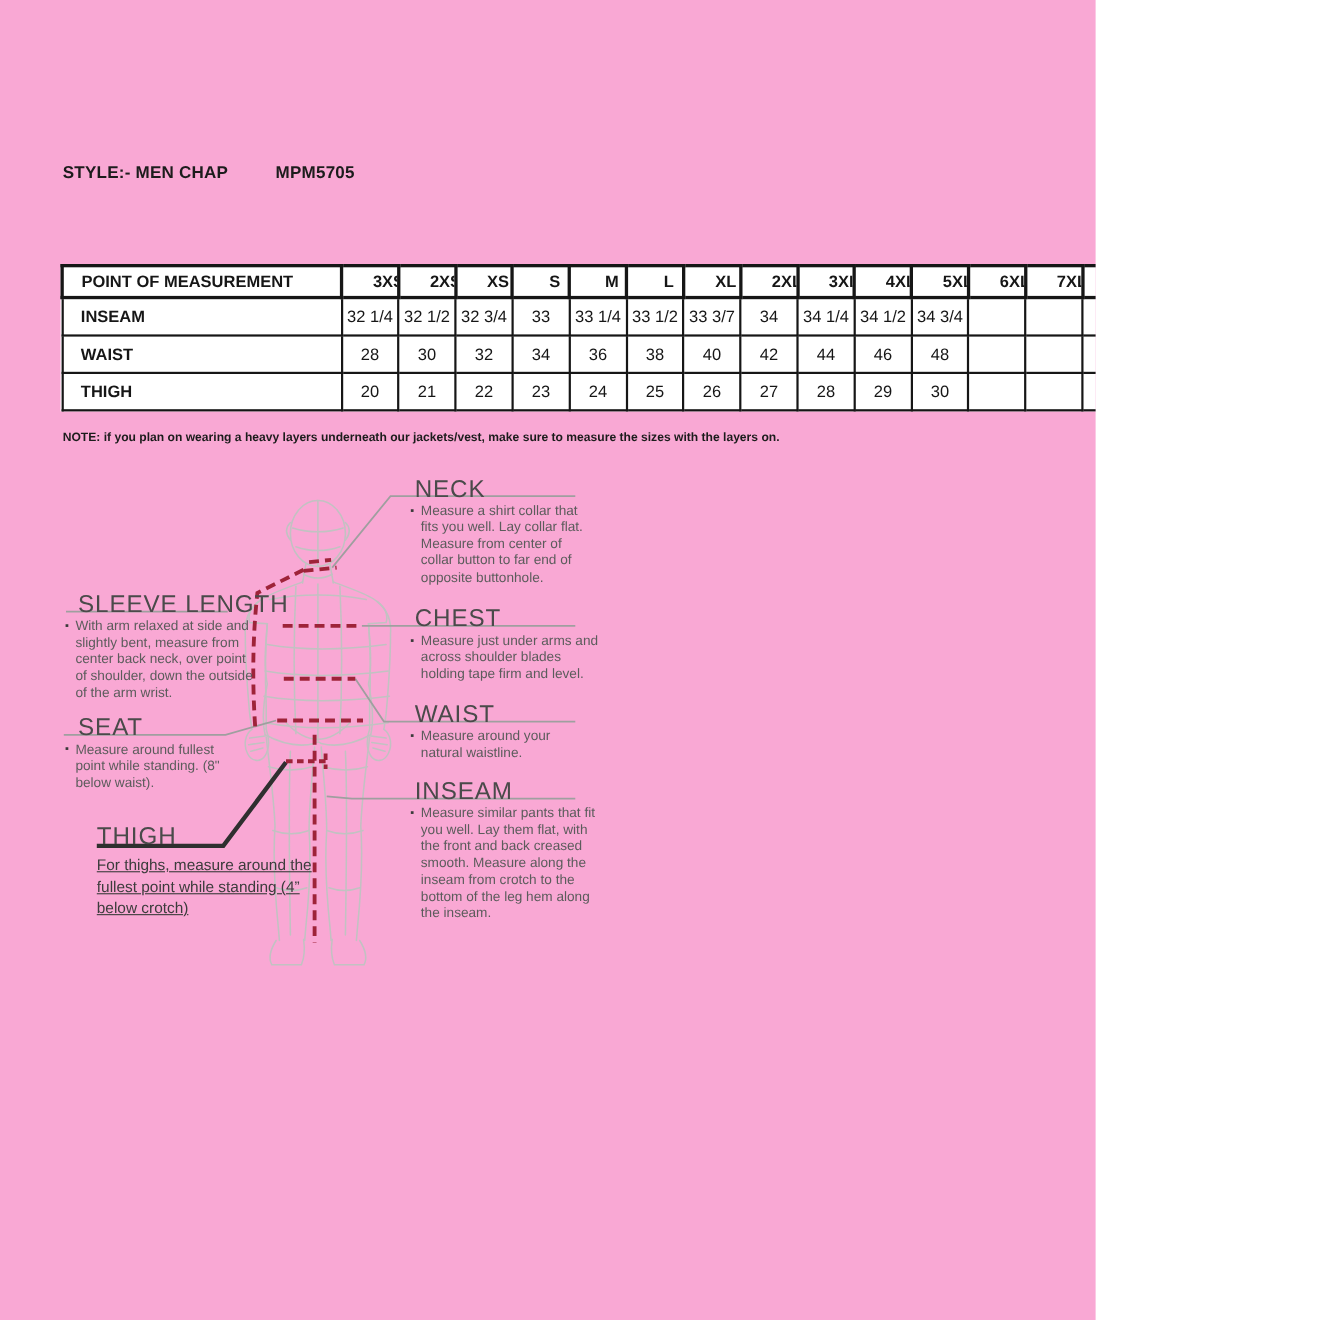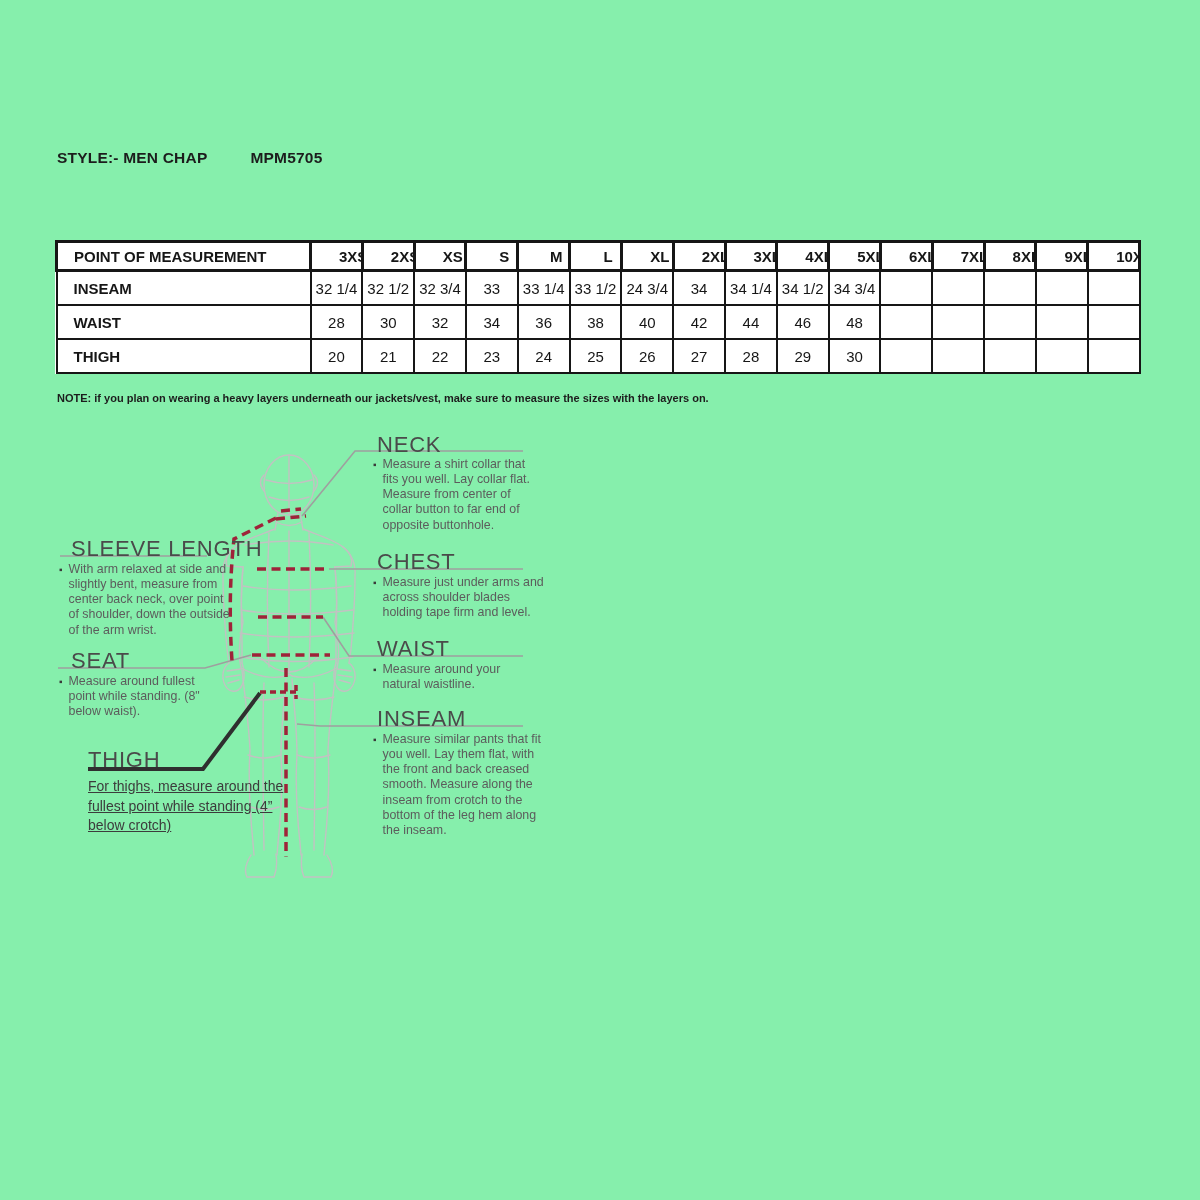--- a/index.html
+++ b/index.html
@@ -1,17 +1,17 @@
 <!DOCTYPE html>
 <html><head>
 <meta charset="utf-8">
 <style>
   html,body{margin:0;padding:0;background:#ffffff;}
   .page{
-    position:relative;width:1200px;height:1200px;background:#86efac;overflow:hidden;
+    position:relative;width:996px;height:1200px;background:#f9a8d4;overflow:hidden;
     font-family:"Liberation Sans", sans-serif;color:#111;
   }
   
   .title-row{position:absolute;left:57px;top:149px;font-size:15.5px;font-weight:bold;color:#1c1c1c;letter-spacing:.2px;}
   .title-row .code{margin-left:43px;}
   
   table.size-table{
     position:absolute;left:55px;top:240px;width:1086px;height:130px;
     border-collapse:collapse;table-layout:fixed;background:#fff;
   }
@@ -66,21 +66,21 @@
       </thead>
     <tbody>
         <tr>
           <td class="lbl">INSEAM</td>
           <td>32 1/4</td>
           <td>32 1/2</td>
           <td>32 3/4</td>
           <td>33</td>
           <td>33 1/4</td>
           <td>33 1/2</td>
-          <td>24 3/4</td>
+          <td>33 3/7</td>
           <td>34</td>
           <td>34 1/4</td>
           <td>34 1/2</td>
           <td>34 3/4</td>
           <td></td>
           <td></td>
           <td></td>
           <td></td>
           <td></td>
         </tr>

